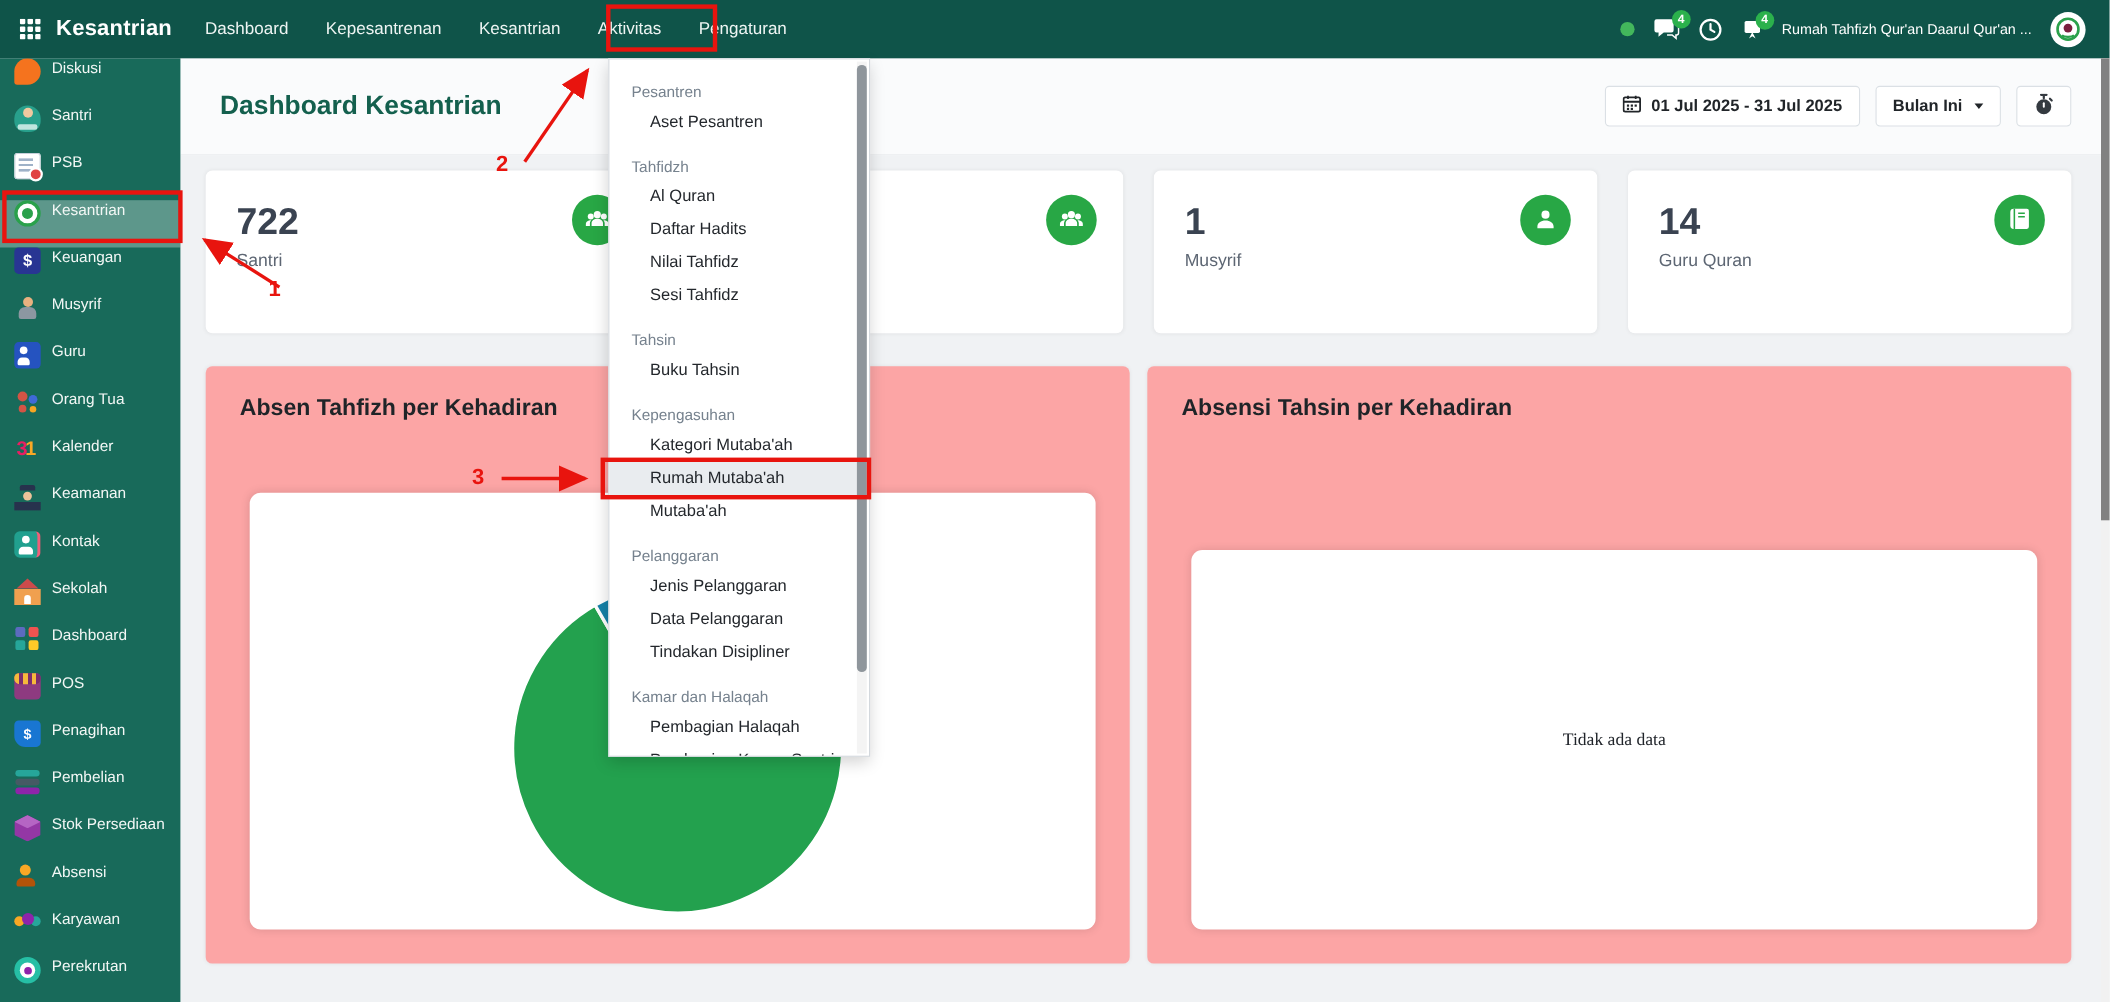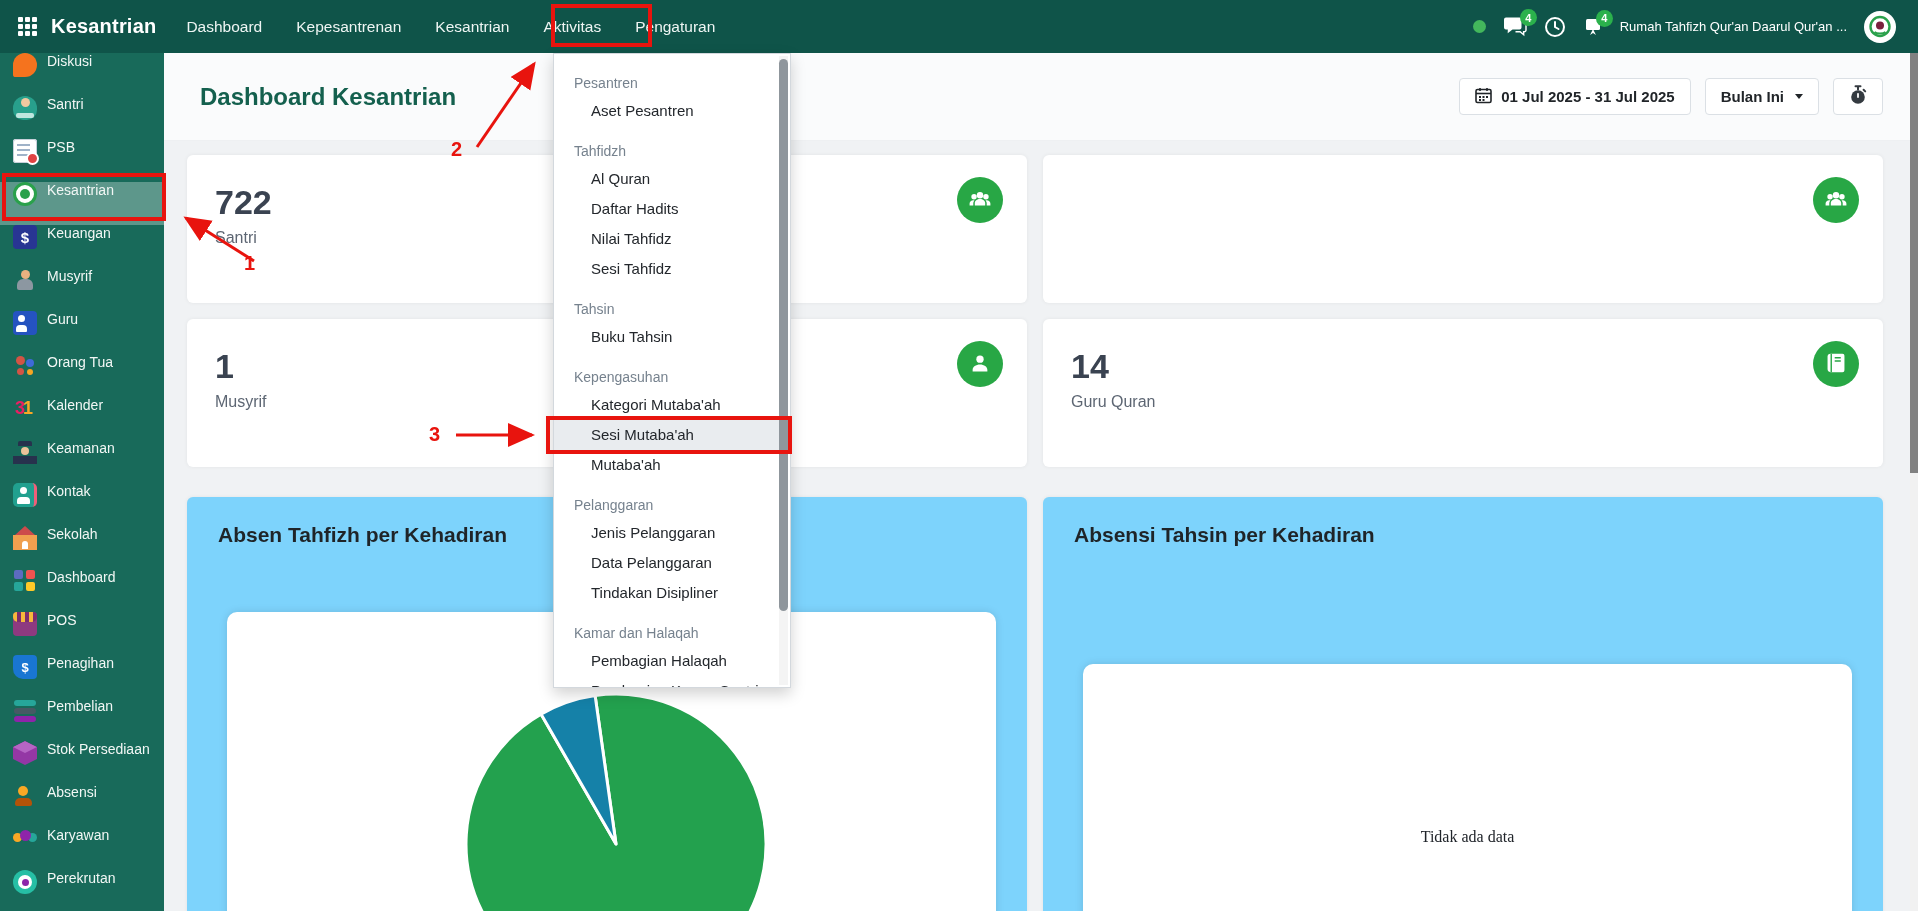--- a/index.html
+++ b/index.html
@@ -73,28 +73,28 @@
 
   
   .main{position:absolute;left:164px;top:53px;width:1754px;height:720px}
   .strip{height:88px;background:#fafbfc;display:flex;align-items:center;padding:0 35px 0 36px;border-bottom:1px solid #eef0f2}
   .page-title{color:#14604e;font-size:24px;font-weight:700}
   .strip-right{margin-left:auto;display:flex;align-items:center;gap:14px}
   .btn{height:37px;background:#fff;border:1px solid #dbe0e5;border-radius:4px;display:flex;align-items:center;gap:9px;padding:0 15px;font-size:15px;font-weight:700;color:#212529;cursor:pointer}
   .caret{width:0;height:0;border-left:4.5px solid transparent;border-right:4.5px solid transparent;border-top:5px solid #212529;margin-left:2px}
 
   .content{padding:14px 35px 0 23px}
-  .cards{display:grid;grid-template-columns:repeat(2,1fr);gap:16px}
+  .cards{display:grid;grid-template-columns:repeat(4,1fr);gap:28px}
   .card{position:relative;height:148px;background:#fff;border-radius:6px;box-shadow:0 0 4px rgba(0,0,0,.06);padding:30px 28px 0}
   .card .num{font-size:34px;font-weight:700;color:#3a4351;line-height:1.05}
   .card .lbl{font-size:16px;color:#5d6673;margin-top:8px}
   .stat-ic{position:absolute;top:22px;right:24px;width:46px;height:46px;border-radius:50%;background:#28a745;display:flex;align-items:center;justify-content:center}
 
   .panels{display:grid;grid-template-columns:repeat(2,1fr);gap:16px;margin-top:30px}
-  .panel{position:relative;height:543px;background:#7dd3fc;border-radius:6px;box-shadow:0 0 4px rgba(0,0,0,.06);padding:26px 31px 0}
+  .panel{position:relative;height:543px;background:#fca5a5;border-radius:6px;box-shadow:0 0 4px rgba(0,0,0,.06);padding:26px 31px 0}
   .panel-title{font-size:21px;font-weight:700;color:#1f2428}
   .inner-card{position:absolute;left:40px;right:31px;background:#fff;border-radius:10px;box-shadow:0 0 9px rgba(0,0,0,.12)}
   .inner-left{top:115px;height:397px;overflow:hidden}
   .inner-right{top:167px;height:345px;display:flex;align-items:center;justify-content:center}
   .empty-text{font-family:"Liberation Serif",serif;font-size:16px;color:#20242a}
   .pie{position:absolute;left:229px;top:72px}
 
   
   .dd{position:absolute;left:553px;top:53px;width:238px;height:635px;background:#fff;border:1px solid #d3d8dd;box-shadow:0 6px 14px rgba(0,0,0,.18);z-index:50;padding-top:16px;overflow:hidden}
   .dd-h{margin-top:12px;padding:5px 20px 4px;font-size:14px;line-height:17px;color:#76828e}
@@ -380,21 +380,21 @@
       <div class="dd-i">Nilai Tahfidz</div>
       <div class="dd-i">Sesi Tahfidz</div>
     </div>
     <div class="dd-sec">
       <div class="dd-h">Tahsin</div>
       <div class="dd-i">Buku Tahsin</div>
     </div>
     <div class="dd-sec">
       <div class="dd-h">Kepengasuhan</div>
       <div class="dd-i">Kategori Mutaba'ah</div>
-      <div class="dd-i hl">Sesi Mutaba'ah</div>
+      <div class="dd-i hl">Rumah Mutaba'ah</div>
       <div class="dd-i">Mutaba'ah</div>
     </div>
     <div class="dd-sec">
       <div class="dd-h">Pelanggaran</div>
       <div class="dd-i">Jenis Pelanggaran</div>
       <div class="dd-i">Data Pelanggaran</div>
       <div class="dd-i">Tindakan Disipliner</div>
     </div>
     <div class="dd-sec">
       <div class="dd-h">Kamar dan Halaqah</div>

